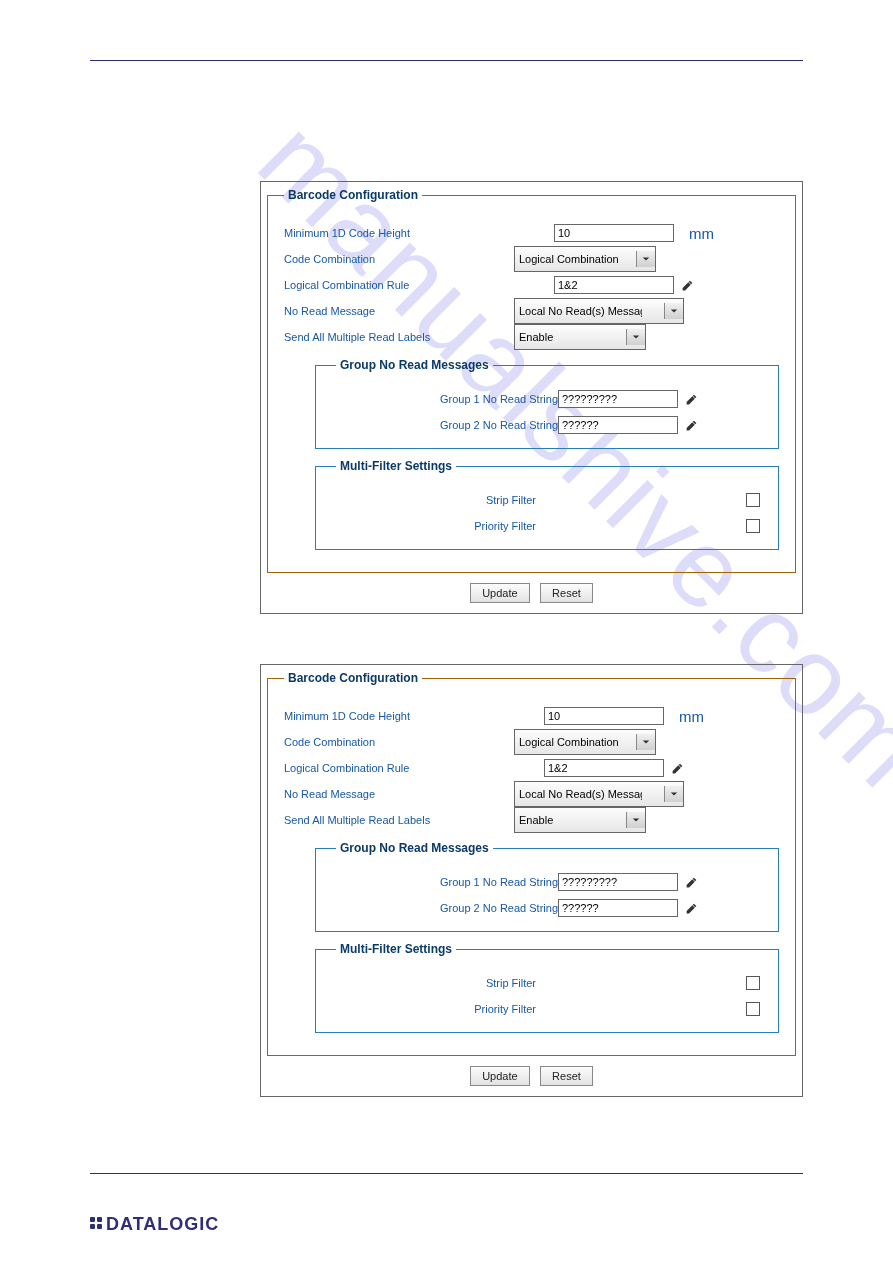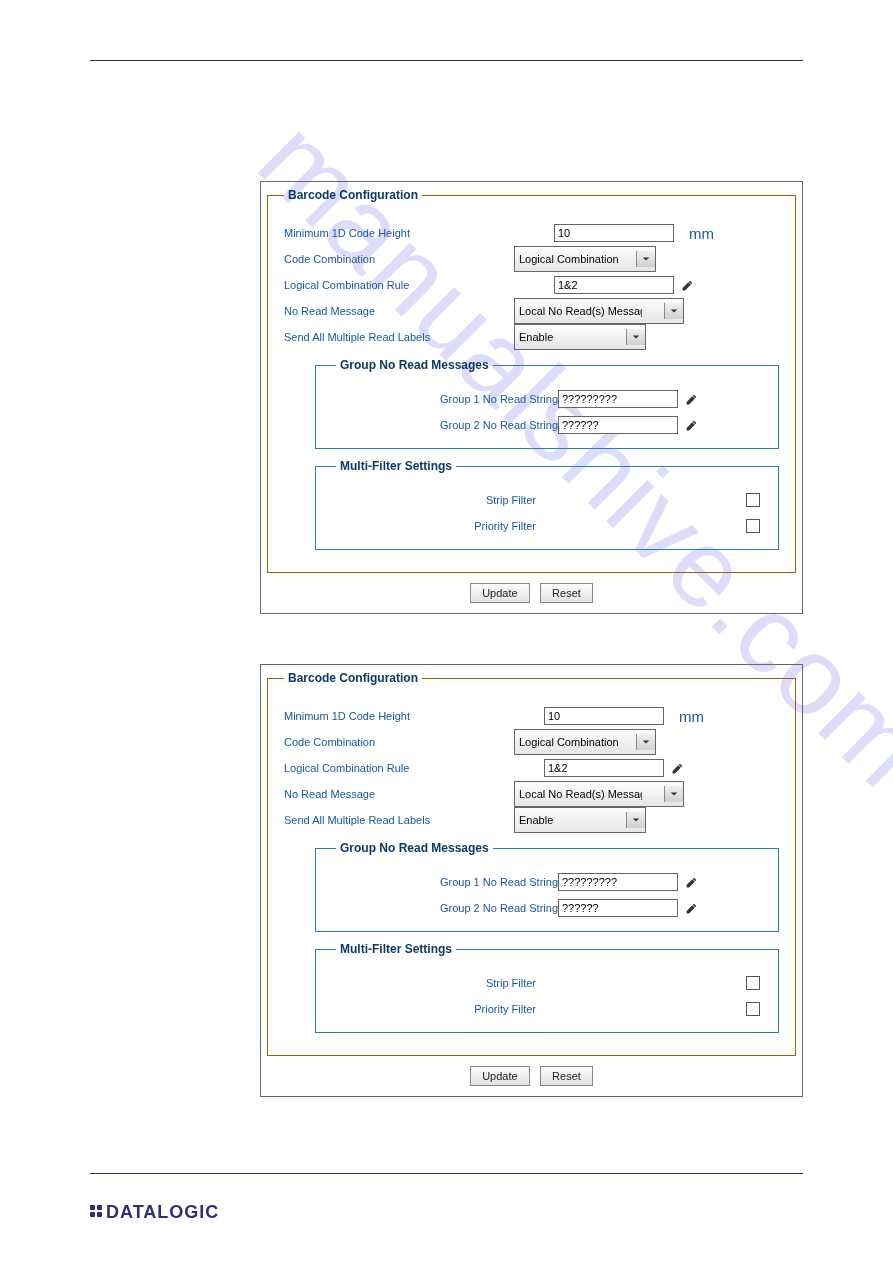--- a/index.html
+++ b/index.html
@@ -125,21 +125,21 @@
     color:#222;
   }
   .logo {
     font-family: Arial, sans-serif;
     font-size: 18px;
     font-weight: bold;
     letter-spacing: 1px;
     color: #2d2d78;
     position: absolute;
     left: 90px;
-    bottom: 40px;
+    bottom: 28px;
   }
   .logo .dots {
     display:inline-block; width:14px; height:14px; position:relative; top:1px; margin-right:2px;
   }
   .logo .dots span{
     position:absolute; width:5px; height:5px; background:#2d2d78; border-radius:1px;
   }
   .logo .dots span:nth-child(1){left:0;top:0;}
   .logo .dots span:nth-child(2){left:7px;top:0;}
   .logo .dots span:nth-child(3){left:0;top:7px;}

